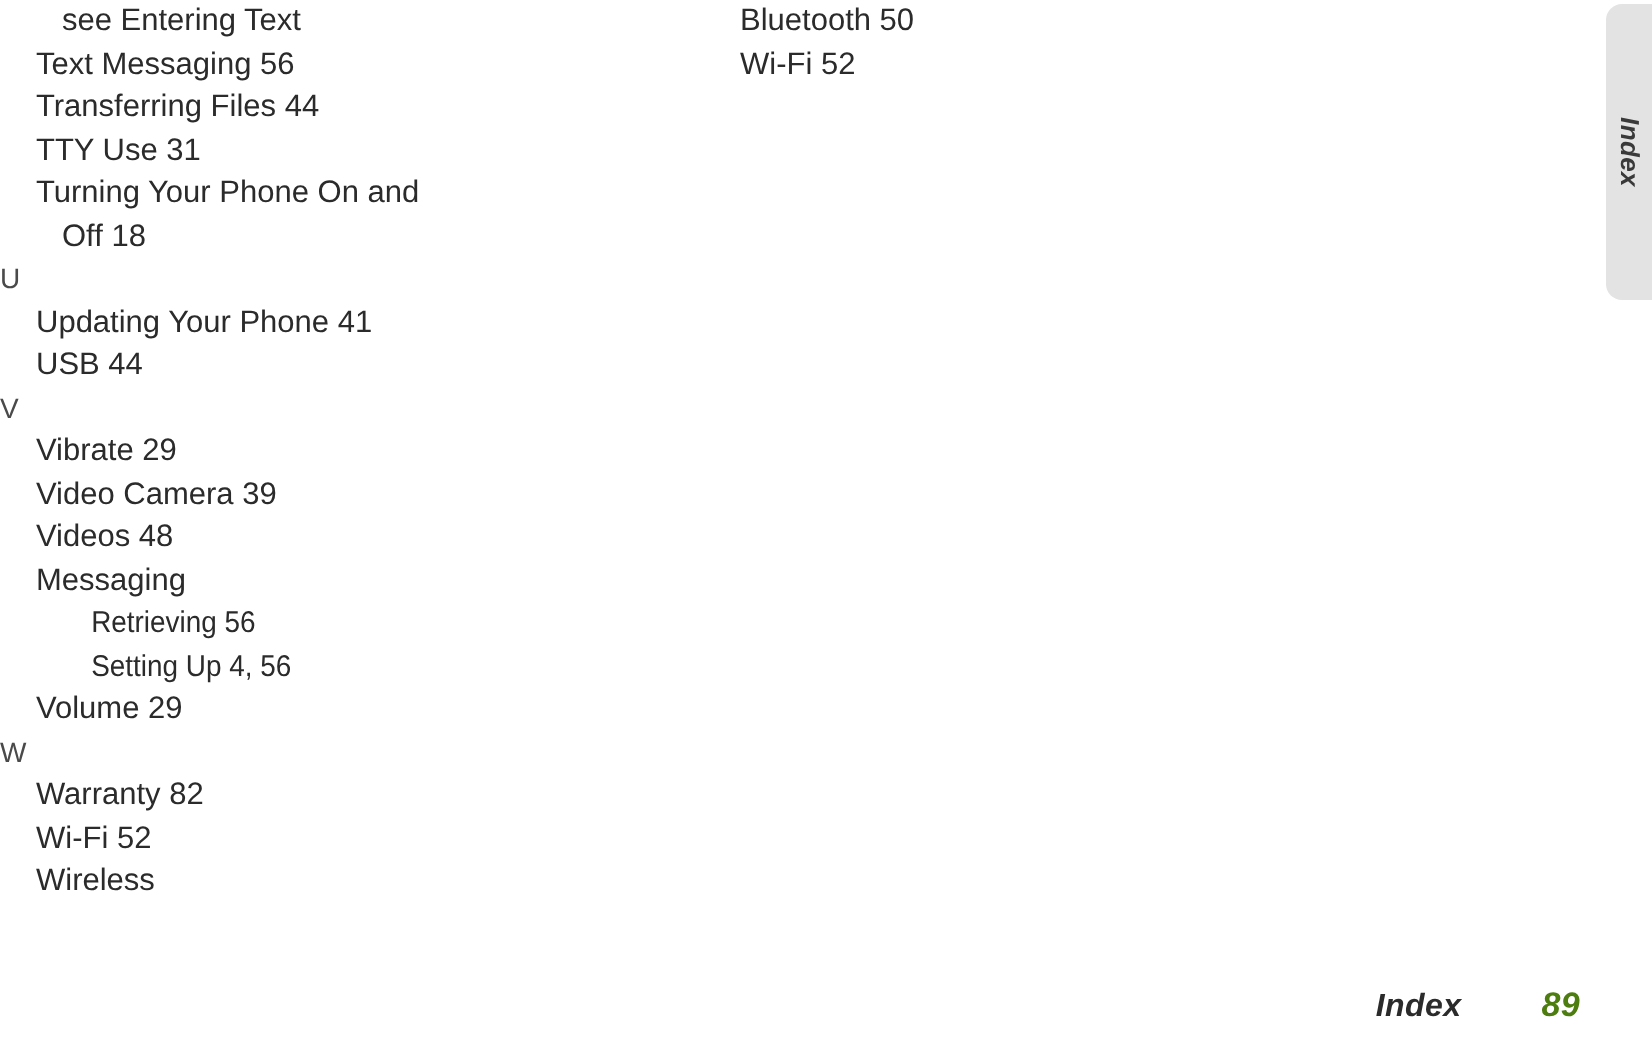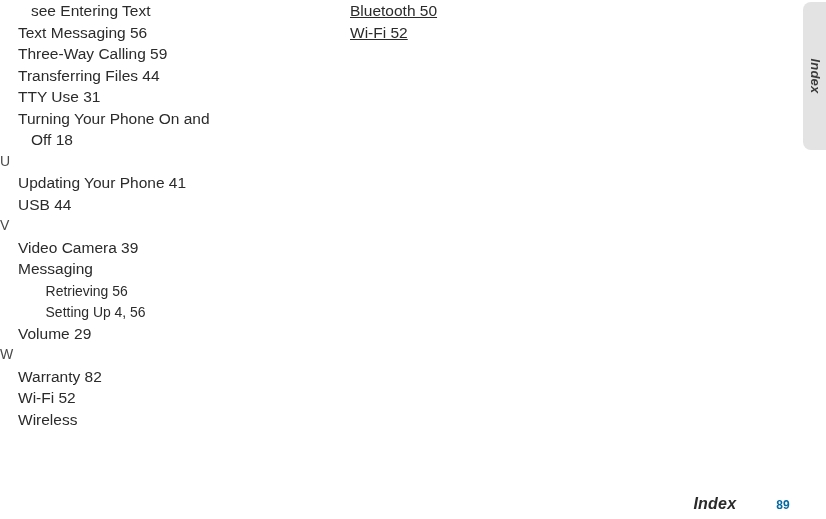--- a/index.html
+++ b/index.html
@@ -32,21 +32,21 @@
     top: 0;
     width: 790px;
   }
 
   .column {
     position: absolute;
     top: 0;
     width: 300px;
   }
   .column-left  { left: 0px; }
-  .column-right { left: 332px; text-decoration: underline; }
+  .column-right { left: 352px; }
 
   .index-block {
     display: block;
   }
 
   
   .letter-heading {
     font-family: "Liberation Sans", sans-serif;
     font-size: 14px;
     line-height: 21.5px;
@@ -132,48 +132,50 @@
   .footer-section {
     font-family: "Liberation Sans", sans-serif;
     font-style: italic;
     font-size: 16px;
     font-weight: 700;
     color: #2b2b2b;
     letter-spacing: 0.2px;
   }
   .footer-pagenum {
     font-family: "Liberation Sans", sans-serif;
-    font-size: 12px;
+    font-style: italic;
+    font-size: 17px;
     font-weight: 700;
-    color: #0369a1;
+    color: #4d7c0f;
     margin-left: 40px;
     letter-spacing: 0.2px;
   }
 </style>
 </head>
 <body>
 
 <div class="page">
 
   <div class="columns">
 
     <div class="column column-left">
       <div class="index-block">
           <div class="entry-cont">see Entering Text</div>
           <div class="entry">Text Messaging 56</div>
-          <div class="entry">Three-Way Calling 59</div>
           <div class="entry">Transferring Files 44</div>
           <div class="entry">TTY Use 31</div>
           <div class="entry">Turning Your Phone On and</div>
           <div class="entry-cont">Off 18</div>
           <div class="letter-heading">U</div>
           <div class="entry">Updating Your Phone 41</div>
           <div class="entry">USB 44</div>
           <div class="letter-heading">V</div>
+          <div class="entry">Vibrate 29</div>
           <div class="entry">Video Camera 39</div>
+          <div class="entry">Videos 48</div>
           <div class="entry">Messaging</div>
           <div class="subentry">Retrieving 56</div>
           <div class="subentry">Setting Up 4, 56</div>
           <div class="entry">Volume 29</div>
           <div class="letter-heading">W</div>
           <div class="entry">Warranty 82</div>
           <div class="entry">Wi-Fi 52</div>
           <div class="entry">Wireless</div>
         </div>
     </div>

